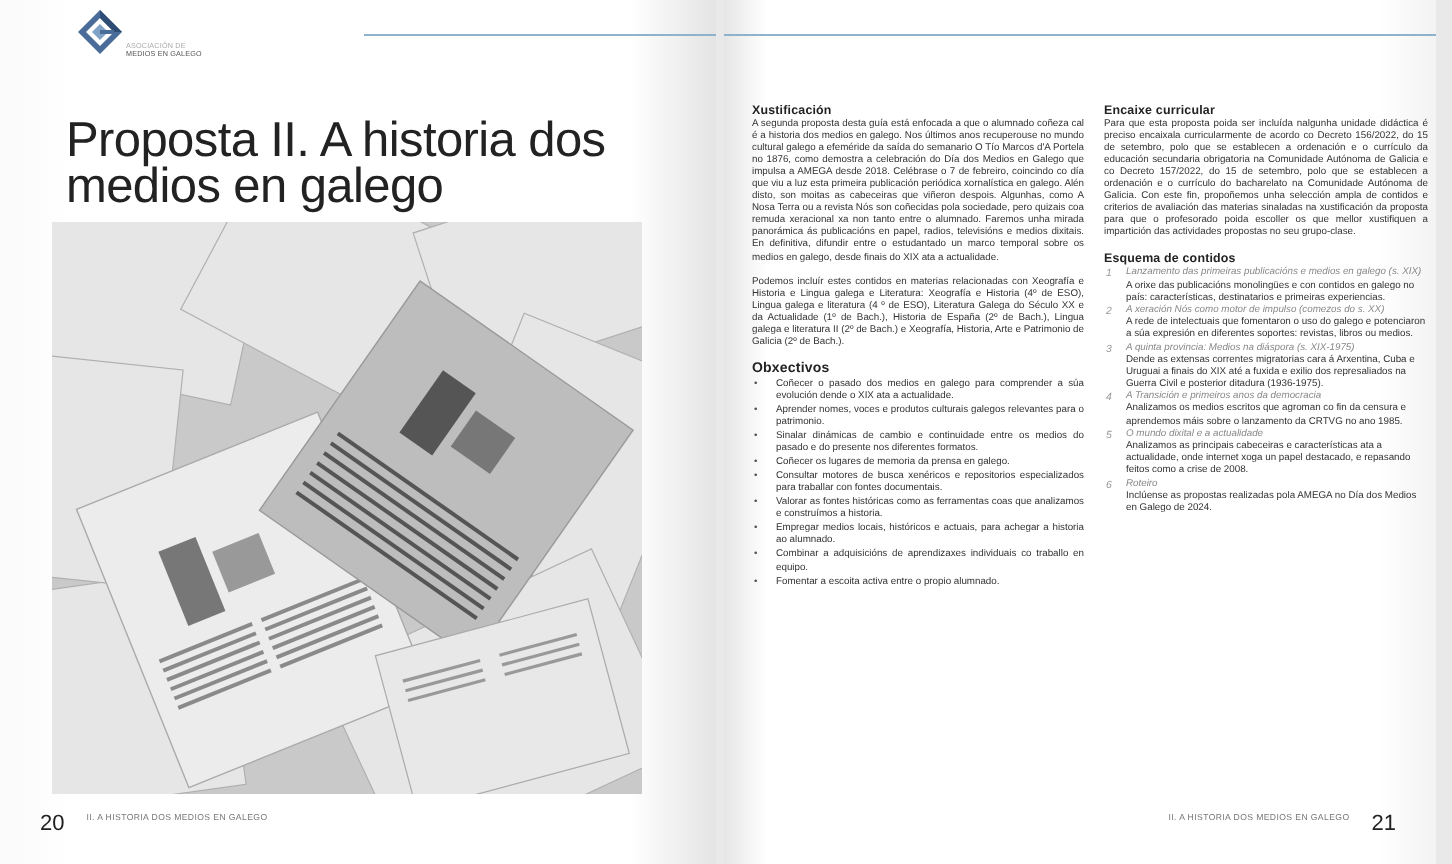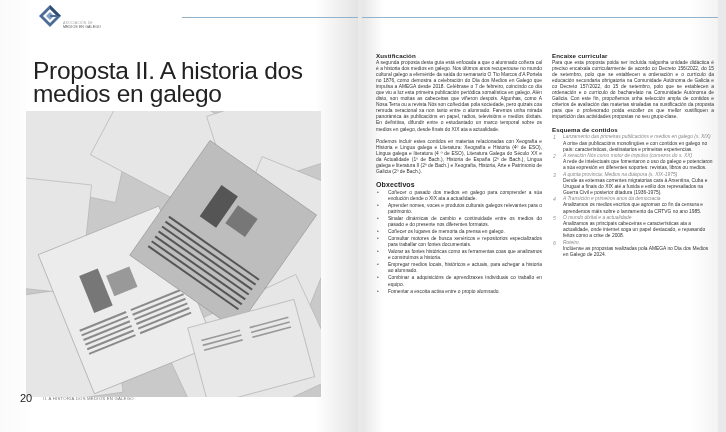--- a/index.html
+++ b/index.html
@@ -7,21 +7,21 @@
   .page { position:absolute; top:0; height:432px; background:#fff; overflow:hidden; }
   .page-left { left:0; width:358px; background:linear-gradient(90deg,#fafafa 0%,#fff 10%,#fff 88%,#e4e4e4 100%); }
   .page-right { left:362px; width:356px; background:linear-gradient(90deg,#e6e6e6 0%,#fff 6%,#fff 92%,#f3f3f3 100%); }
   .rule { position:absolute; top:17px; height:1px; background:#8fb3cc; }
   .logo { position:absolute; left:38px; top:4px; width:60px; height:30px; }
   .logo-mark { position:absolute; left:0; top:0; width:24px; height:24px; }
   .logo-text { position:absolute; left:25px; top:17px; font-size:3.6px; line-height:4px; color:#555; letter-spacing:0.1px; white-space:nowrap; }
   .logo-text .sub { color:#aaa; }
   .title { position:absolute; left:26px; top:52px; font-size:24.5px; line-height:23px; color:#222; font-weight:normal; letter-spacing:-0.3px; margin:7px; width:320px; }
   .photo { position:absolute; left:26px; top:111px; width:295px; height:286px; background:#cfcfcf; overflow:hidden; }
-  .folio { position:absolute; top:392px; font-size:11px; color:#222; display:flex; align-items:center; gap:11px; }
+  .folio { position:absolute; top:406px; font-size:11px; color:#222; display:flex; align-items:flex-start; gap:11px; }
   .folio .num { font-size:11px; font-weight:normal; }
   .folio .run { font-size:4.3px; color:#777; letter-spacing:0.2px; }
   .col { position:absolute; top:52px; width:166px; font-size:4.9px; line-height:6.05px; color:#333; text-align:justify; }
   .col h3 { font-size:6.2px; line-height:7px; margin:0 0 1px 0; font-weight:bold; color:#222; letter-spacing:0.1px; }
   .col h3.big { font-size:7px; line-height:8px; }
   .col p { margin:0 0 6px 0; }
   .col ul { margin:0; padding:0; list-style:none; }
   .col ul li { position:relative; padding-left:12px; margin-bottom:1px; }
   .col ul li::before { content:"•"; position:absolute; left:1px; color:#555; }
   .col ol { margin:0; padding:0; list-style:none; }
@@ -179,13 +179,17 @@
           </li>
         <li>
             <span class="n">6</span>
             <span class="t">Roteiro</span>
             <span class="d">Inclúense as propostas realizadas pola AMEGA no Día dos Medios en Galego de 2024.</span>
           </li>
       </ol>
     </section>
   </div>
 
+  <div class="folio" style="right:20px;">
+    <span class="run">II. A HISTORIA DOS MEDIOS EN GALEGO</span>
+    <span class="num">21</span>
+  </div>
 </div>
 
 </body></html>

